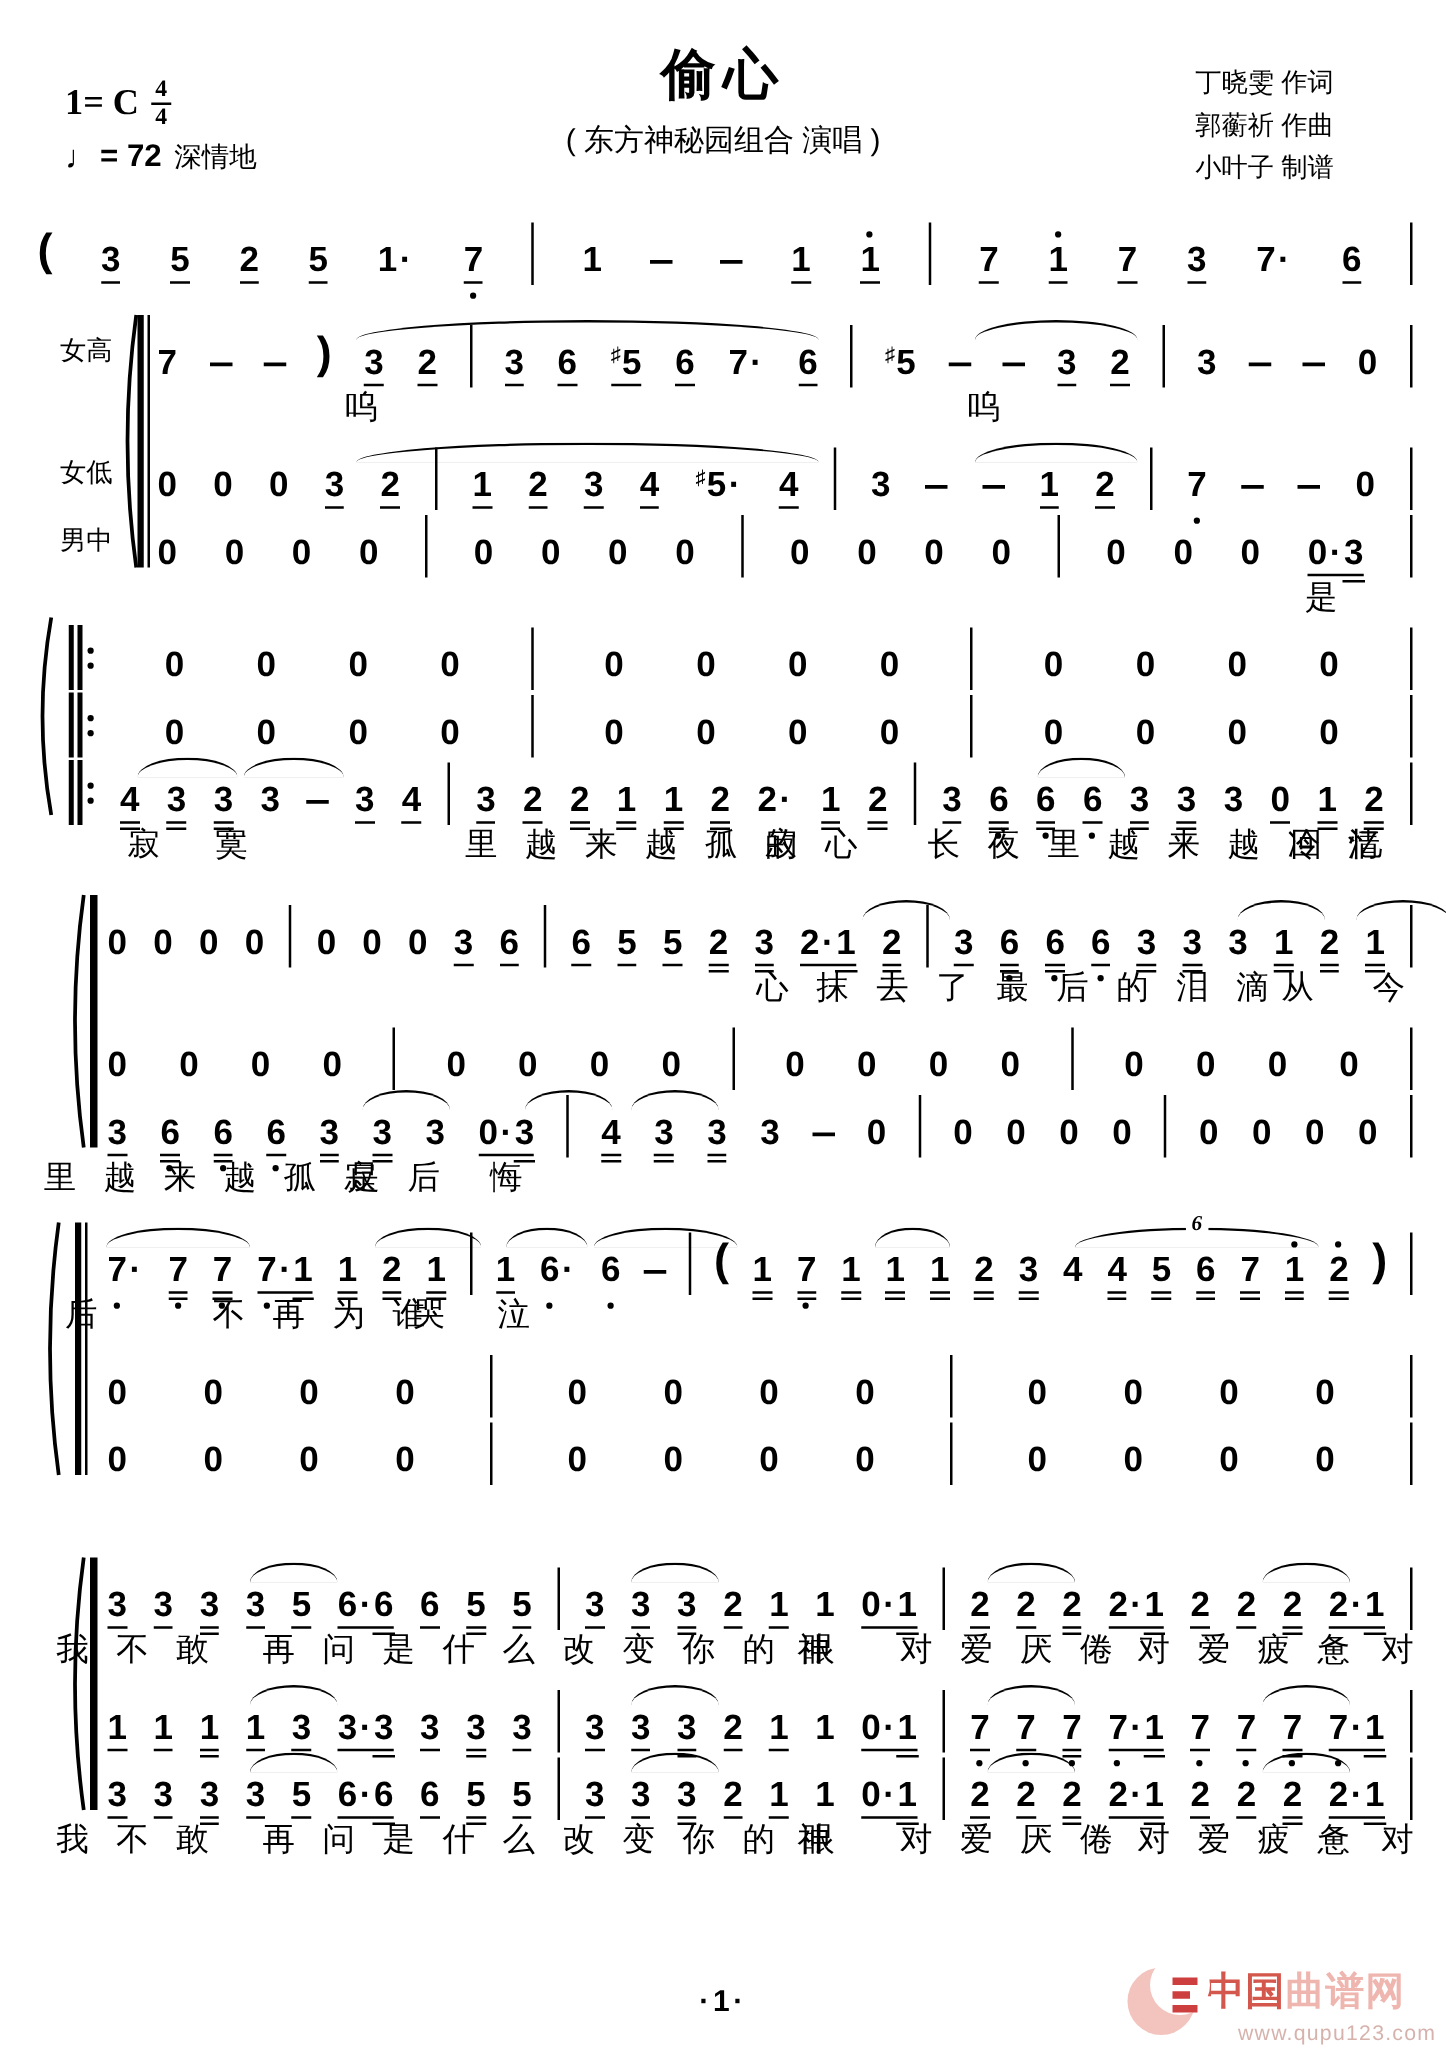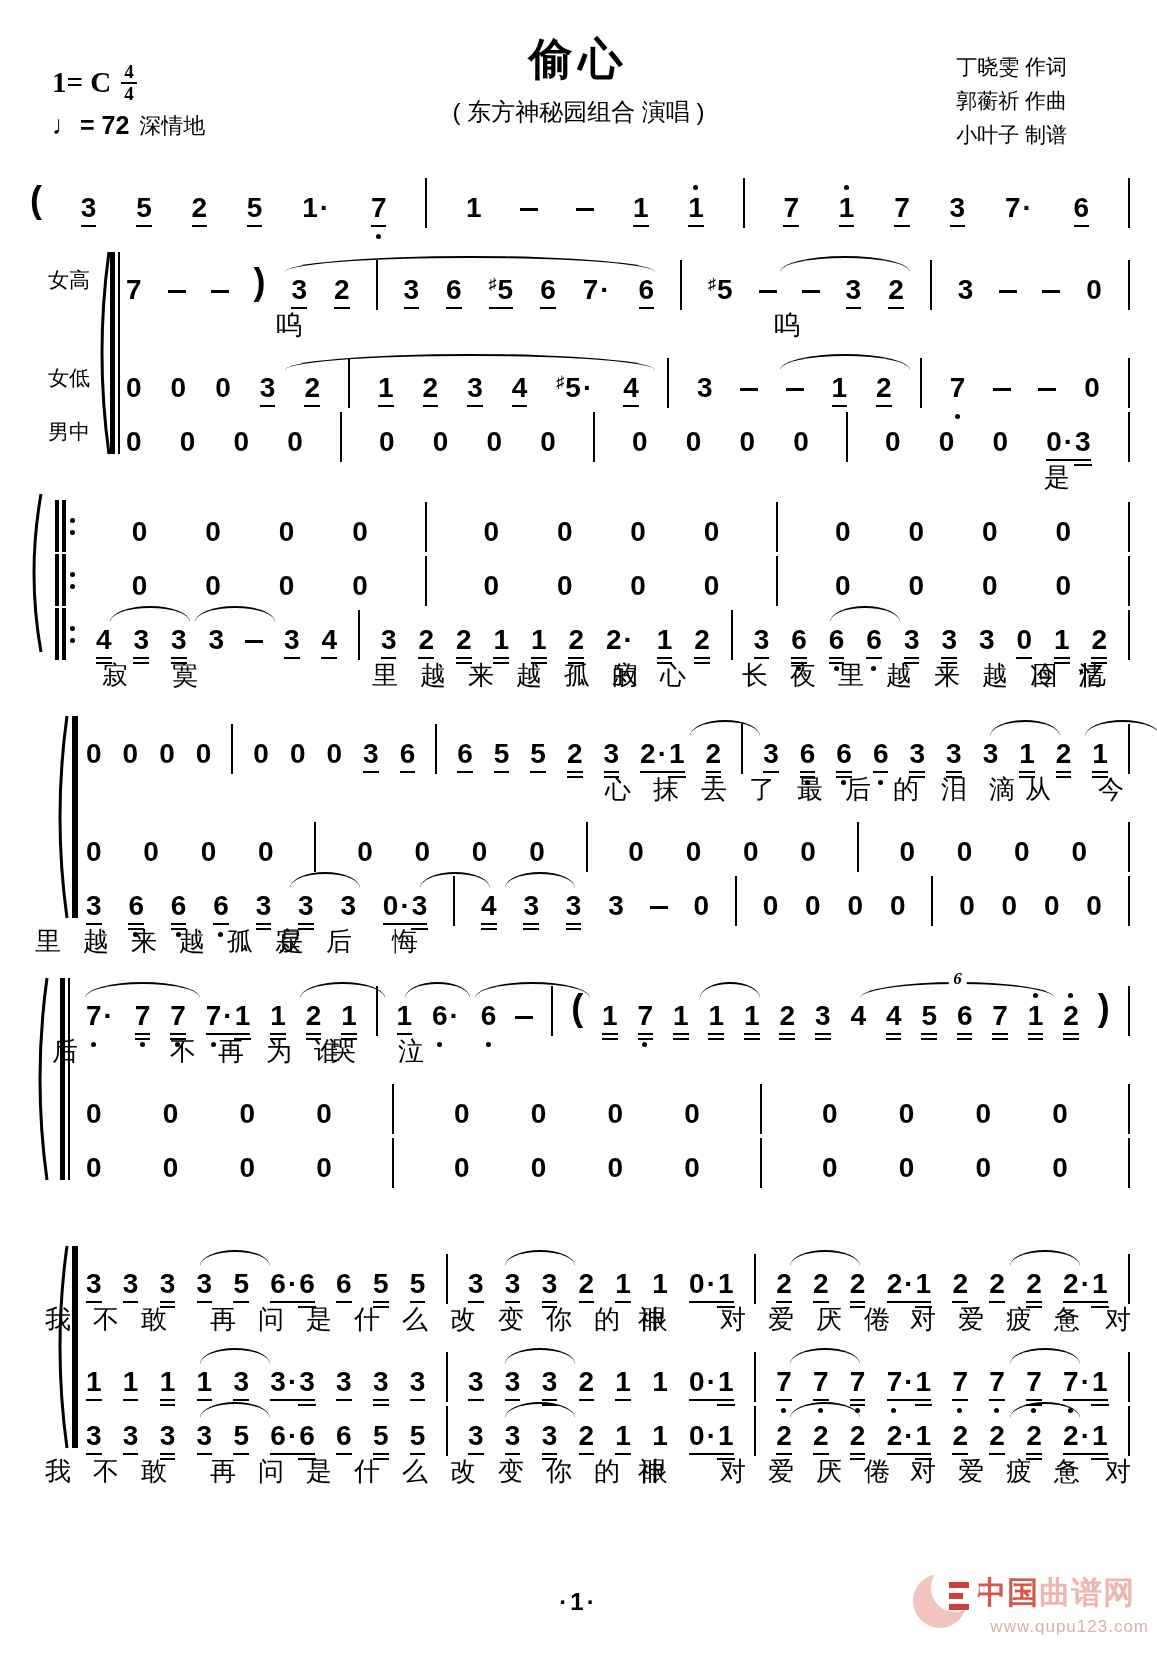--- a/index.html
+++ b/index.html
@@ -66,21 +66,21 @@
   .wm-crescent{position:absolute;left:0;top:8px;width:54px;height:54px;border-radius:50%;background:#f3c3bd}
   .wm-crescent::after{content:"";position:absolute;left:18px;top:-10px;width:48px;height:48px;
                       border-radius:50%;background:#fff}
   .wm-bars{position:absolute;left:36px;top:16px;display:flex;flex-direction:column;gap:5px}
   .wm-bars i{display:block;width:20px;height:6px;background:#cd3f3f}
   .wm-bars i:nth-child(2){width:14px}
   .wm-textcol{display:flex;flex-direction:column}
   .wm-line1{display:flex;align-items:flex-start;margin-top:6px}
   .wm-cn1{color:#d4574e;font-size:31px;font-weight:bold;letter-spacing:1px}
   .wm-cn2{color:#efb6b0;font-size:31px;font-weight:bold;letter-spacing:1px}
-  .wm-url{color:#d6b2ad;font-size:17px;margin-top:3px;margin-left:15px;letter-spacing:1px}
+  .wm-url{color:#d6b2ad;font-size:17px;margin-top:3px;margin-left:26px;letter-spacing:1px}
 </style>
 </head>
 <body>
 
 <div id="page">
 
   <div class="hdr-title">偷心</div>
   <div class="hdr-sub">( 东方神秘园组合 演唱 )</div>
 
   <div class="keysig">

